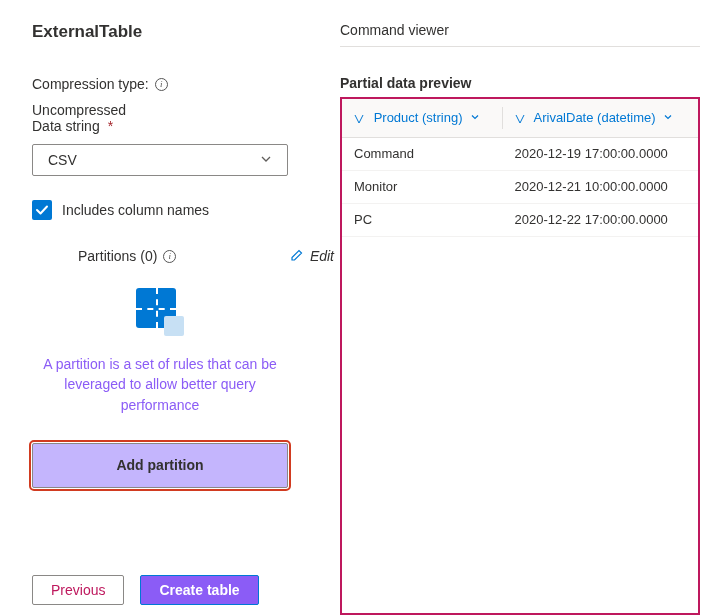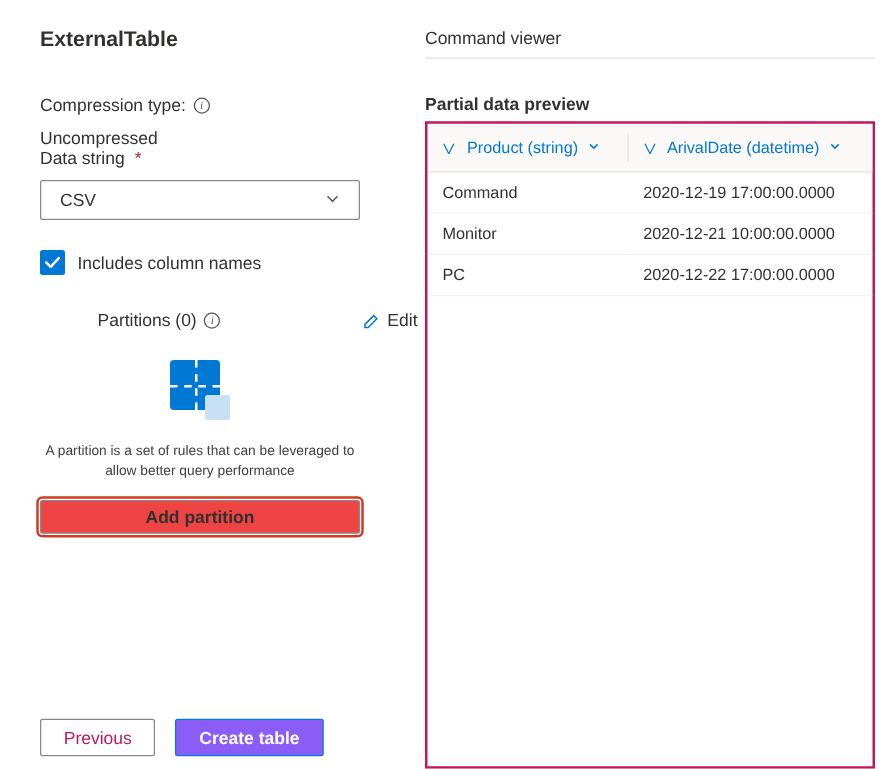--- a/index.html
+++ b/index.html
@@ -87,25 +87,26 @@
   .partitions-row {
     display: flex;
     align-items: center;
     justify-content: space-between;
     width: 256px;
     margin-bottom: 24px;
     margin-left: 46px;
   }
   .edit-btn {
     display: flex;
-    align-items: flex-end;
+    align-items: flex-start;
     gap: 6px;
     color: #323130;
     cursor: pointer;
     font-size: 14px;
+    font-style: italic;
   }
   .partition-illustration {
     text-align: center;
     width: 256px;
   }
   .tiles {
     position: relative;
     width: 48px; height: 48px;
     margin: 12px auto 18px;
   }
@@ -129,30 +130,30 @@
     border-top: 2px dashed #fff;
   }
   .tile-small {
     position: absolute;
     right: 0; bottom: 0;
     width: 20px; height: 20px;
     background: #c7e0f4;
     border-radius: 2px;
   }
   .help-text {
-    font-size: 11px;
-    color: #404040;
+    font-size: 14px;
+    color: #8b5cf6;
     line-height: 1.45;
-    margin-bottom: 14px;
+    margin-bottom: 28px;
   }
   .add-partition-btn {
     width: 256px;
-    height: 27px;
+    height: 45px;
     border: 1px solid #8a8886;
-    background: #ef4444;
+    background: #c4b5fd;
     font-weight: 600;
     font-size: 14px;
     cursor: pointer;
     outline: 2.5px solid #d13b20;
     outline-offset: 1px;
     border-radius: 2px;
     color: #323130;
   }
   .footer {
     position: absolute;

